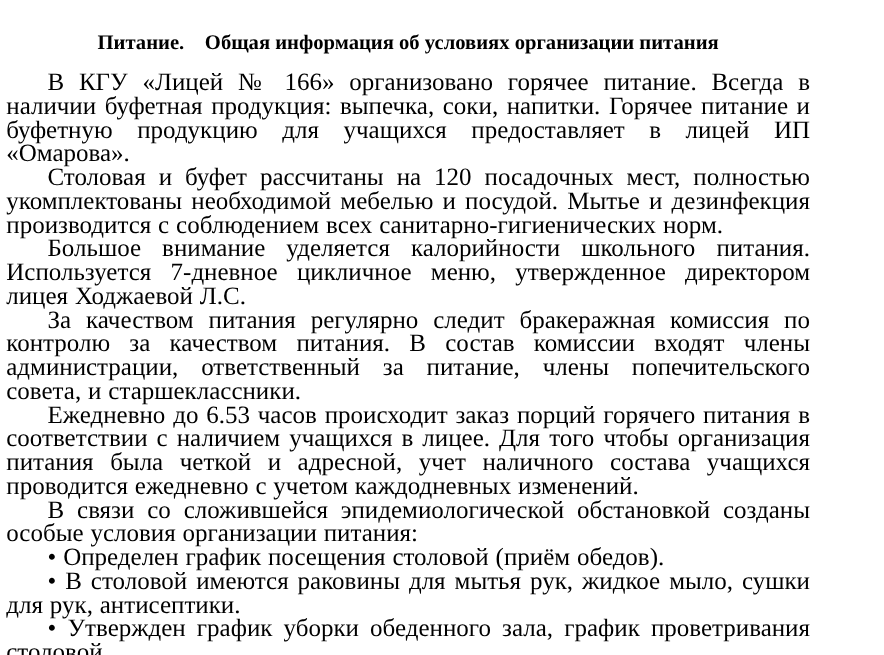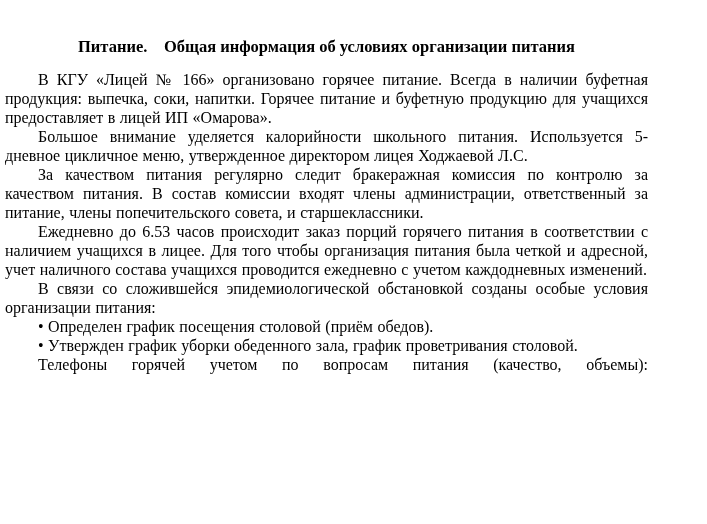--- a/index.html
+++ b/index.html
@@ -11,34 +11,34 @@
     height: 524px;
     background: #ffffff;
     color: #000000;
     font-family: "Liberation Serif", "DejaVu Serif", serif;
     overflow: hidden;
   }
   .page {
     box-sizing: border-box;
     width: 655px;
     height: 524px;
-    padding: 37px 7px 0 5px;
+    padding: 24px 7px 0 5px;
     background: #ffffff;
   }
   .doc-title {
     font-size: 16.5px;
     font-weight: bold;
     text-align: center;
     line-height: 19px;
     margin: 0 0 14px 0;
     white-space: pre-wrap;
   }
   .para {
     margin: 0;
-    font-size: 16px;
+    font-size: 20px;
     line-height: 19px;
     text-align: justify;
     text-indent: 33px;
     word-spacing: 0.5px;
   }
   .hotline-intro {
     text-align-last: justify;
   }
   .hotline-rest {
     text-indent: 0;
@@ -46,31 +46,33 @@
 </style>
 </head>
 <body>
 
 <div class="page">
 
   <div class="doc-title">Питание.    Общая информация об условиях организации питания</div>
 
   <p class="para">В КГУ «Лицей № 166» организовано горячее питание. Всегда в наличии буфетная продукция: выпечка, соки, напитки. Горячее питание и буфетную продукцию для учащихся предоставляет в лицей ИП «Омарова».</p>
 
+  <p class="para">Столовая и буфет рассчитаны на 120 посадочных мест, полностью укомплектованы необходимой мебелью и посудой. Мытье и дезинфекция производится с соблюдением всех санитарно-гигиенических норм.</p>
 
 
-  <p class="para">Большое внимание уделяется калорийности школьного питания. Используется 5-дневное цикличное меню, утвержденное директором лицея Ходжаевой Л.С.</p>
+  <p class="para">Большое внимание уделяется калорийности школьного питания. Используется 7-дневное цикличное меню, утвержденное директором лицея Ходжаевой Л.С.</p>
 
   <p class="para">За качеством питания регулярно следит бракеражная комиссия по контролю за качеством питания. В состав комиссии входят члены администрации, ответственный за питание, члены попечительского совета, и старшеклассники.</p>
 
   <p class="para">Ежедневно до 6.53 часов происходит заказ порций горячего питания в соответствии с наличием учащихся в лицее. Для того чтобы организация питания была четкой и адресной, учет наличного состава учащихся проводится ежедневно с учетом каждодневных изменений.</p>
 
   <p class="para">В связи со сложившейся эпидемиологической обстановкой созданы особые условия организации питания:</p>
 
   <div>
     <p class="para">• Определен график посещения столовой (приём обедов).</p>
+    <p class="para">• В столовой имеются раковины для мытья рук, жидкое мыло, сушки для рук, антисептики.</p>
     <p class="para">• Утвержден график уборки обеденного зала, график проветривания столовой.</p>
   </div>
 
   <p class="para hotline-intro">Телефоны горячей учетом по вопросам питания (качество, объемы):</p>
 
 
 </div>
 
 </body></html>

